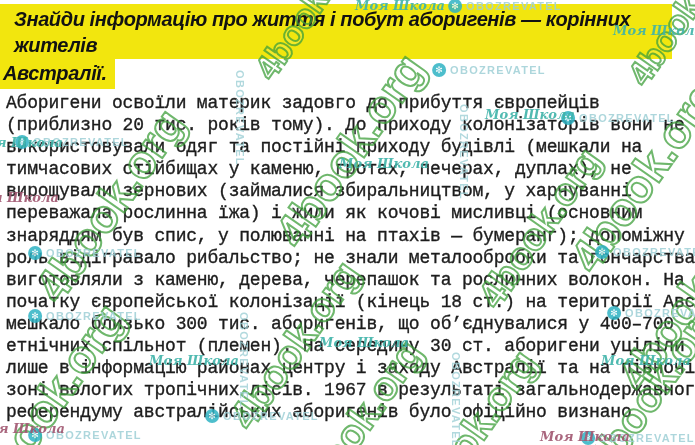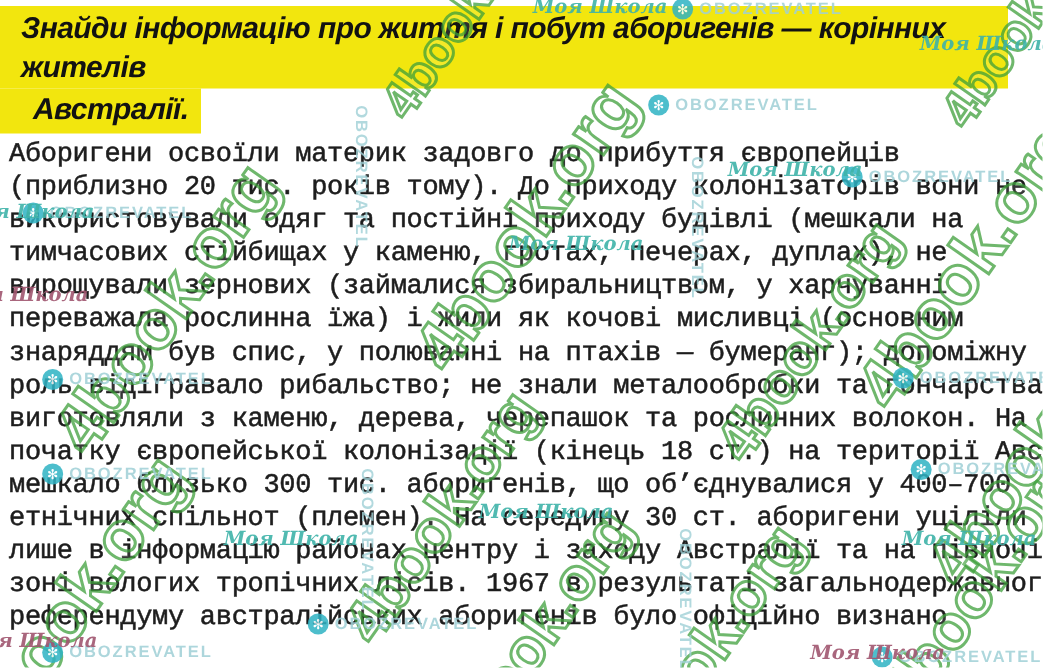--- a/index.html
+++ b/index.html
@@ -23,21 +23,21 @@
     letter-spacing:-0.4px;
     color:#121212;
     background:var(--highlight);
   }
   .title-line1 {
     width:658px;
     padding:2px 0 1px 14px;
   }
   .title-line2 {
     display:inline-block;
-    padding:1px 8px 3px 22px;
+    padding:1px 8px 3px 3px;
   }
 
   .bodytext {
     padding:3px 6px 0 6px;
     font-size:18px;
     line-height:22.1px;
     letter-spacing:-0.2px;
     color:var(--body-text);
     -webkit-text-stroke:0.35px var(--body-text);
   }

